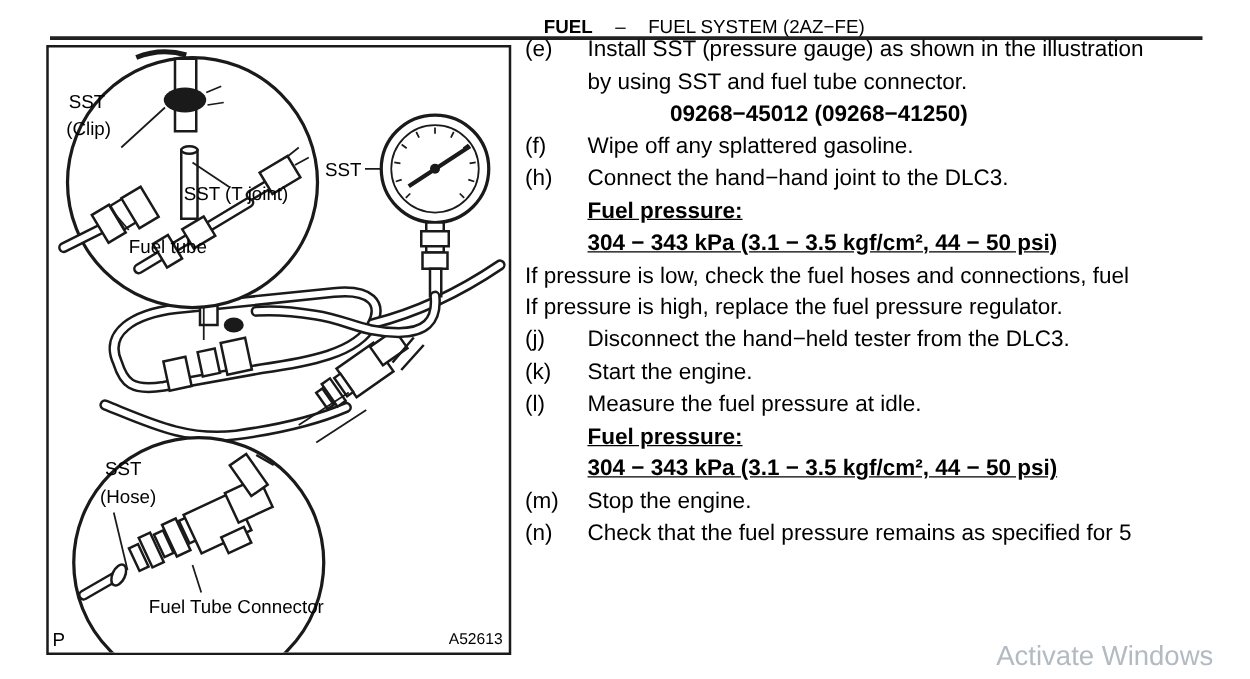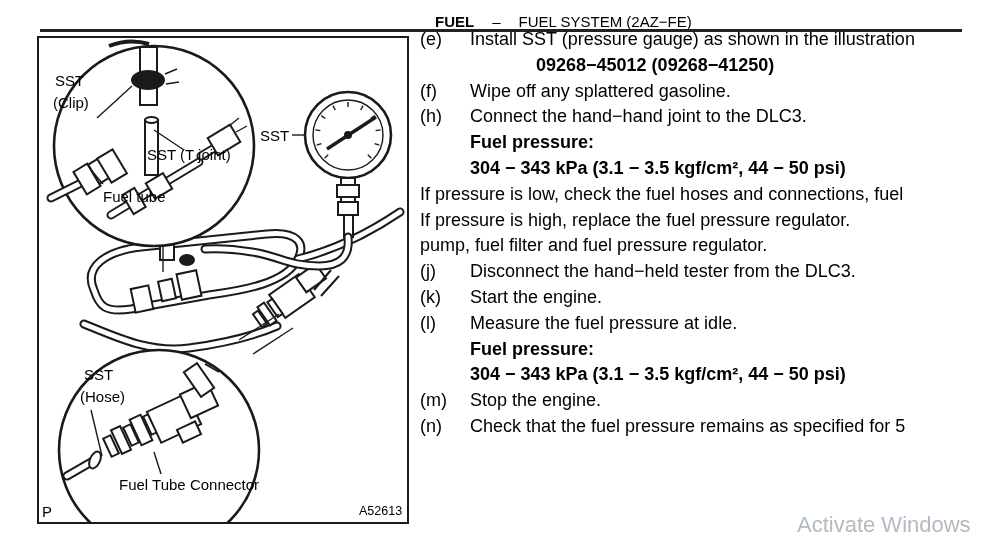--- a/index.html
+++ b/index.html
@@ -28,21 +28,21 @@
   .solid{fill:#1a1a1a;stroke:none;}
   .mag{stroke:#1a1a1a;fill:#ffffff;stroke-width:2.6;}
   .svgtxt{font-family:"Liberation Sans","DejaVu Sans",sans-serif;font-size:15px;fill:#000;stroke:none;}
   .svgtxt-sm{font-family:"Liberation Sans","DejaVu Sans",sans-serif;font-size:12.5px;fill:#000;stroke:none;}
   
   .steps{position:absolute;left:420px;top:27px;width:578px;font-size:18px;line-height:25.8px;}
   .row{height:25.8px;white-space:pre;}
   .mk{display:inline-block;width:50px;}
   .cont{padding-left:50px;}
   .cont2{padding-left:116px;font-weight:bold;}
-  .b{font-weight:bold;}
+  .b{font-weight:bold;text-decoration:underline;}
   
   .watermark{
     position:absolute;left:797px;top:512px;width:260px;
     font-size:22px;color:#b2bac2;white-space:nowrap;z-index:9;
   }
 </style>
 </head>
 <body>
 
 <div class="hdr">
@@ -180,28 +180,28 @@
       <text class="svgtxt" x="80" y="452">Fuel Tube Connector</text>
     </g>
 
     <text class="svgtxt" x="3" y="479">P</text>
     <text class="svgtxt-sm" x="320" y="477">A52613</text>
   </svg>
 </div>
 
 <div class="steps">
   <div class="row"><span class="mk">(e)</span><span>Install SST (pressure gauge) as shown in the illustration</span></div>
+  <div class="row cont"><span>by using SST and fuel tube connector.</span></div>
   <div class="row cont2"><span>09268−45012 (09268−41250)</span></div>
   <div class="row"><span class="mk">(f)</span><span>Wipe off any splattered gasoline.</span></div>
   <div class="row"><span class="mk">(h)</span><span>Connect the hand−hand joint to the DLC3.</span></div>
   <div class="row cont b"><span>Fuel pressure:</span></div>
   <div class="row cont b"><span>304 − 343 kPa (3.1 − 3.5 kgf/cm², 44 − 50 psi)</span></div>
   <div class="row"><span>If pressure is low, check the fuel hoses and connections, fuel</span></div>
   <div class="row"><span>If pressure is high, replace the fuel pressure regulator.</span></div>
-  <div class="row"><span>pump, fuel filter and fuel pressure regulator.</span></div>
   <div class="row"><span class="mk">(j)</span><span>Disconnect the hand−held tester from the DLC3.</span></div>
   <div class="row"><span class="mk">(k)</span><span>Start the engine.</span></div>
   <div class="row"><span class="mk">(l)</span><span>Measure the fuel pressure at idle.</span></div>
   <div class="row cont b"><span>Fuel pressure:</span></div>
   <div class="row cont b"><span>304 − 343 kPa (3.1 − 3.5 kgf/cm², 44 − 50 psi)</span></div>
   <div class="row"><span class="mk">(m)</span><span>Stop the engine.</span></div>
   <div class="row"><span class="mk">(n)</span><span>Check that the fuel pressure remains as specified for 5</span></div>
 </div>
 
 <div class="watermark">Activate Windows</div>

